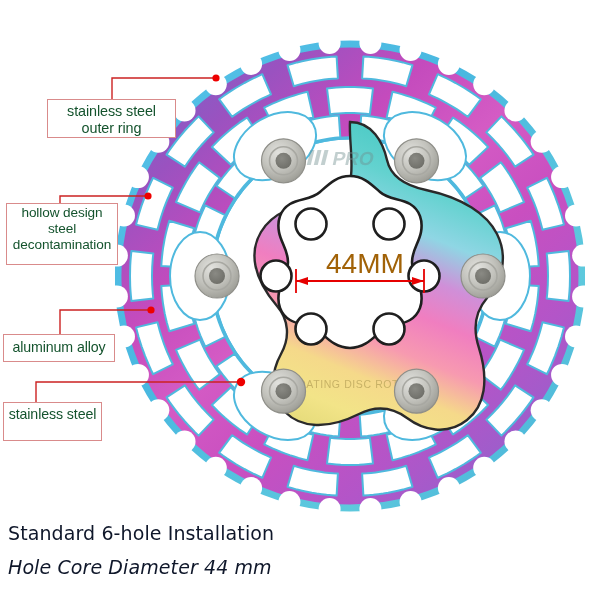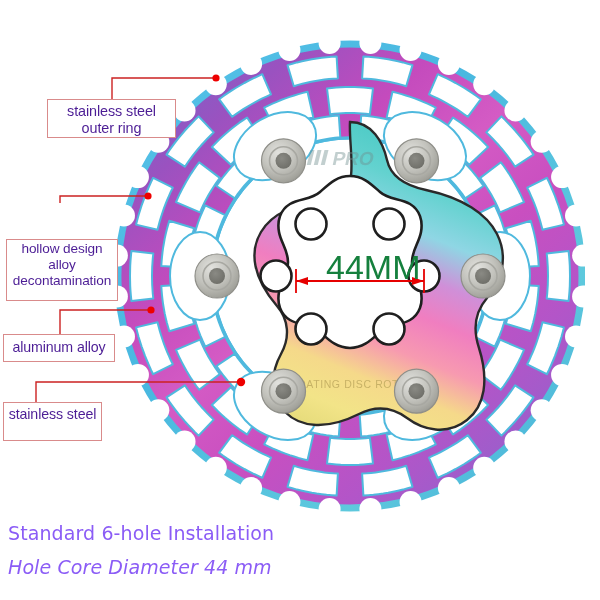--- a/index.html
+++ b/index.html
@@ -14,54 +14,54 @@
 
   
   .rotor-wrap{position:absolute;left:115px;top:18px;width:470px;height:515px;}
   .rotor-svg{position:absolute;left:0;top:0;width:470px;height:515px;}
 
   
   .lbl{
     position:absolute;
     border:1.3px solid #d98b8b;
     background:#ffffff;
-    color:#4c1d95;
+    color:#14532d;
     text-align:center;
     line-height:1.16;
     box-sizing:border-box;
     z-index:40;
     letter-spacing:-0.1px;
   }
   .lbl-outer-ring{left:47px;top:99px;width:129px;height:39px;font-size:14.4px;padding-top:3px;}
-  .lbl-hollow{left:6px;top:203px;width:112px;height:62px;font-size:13.6px;padding-top:1px;margin-top:36px;}
+  .lbl-hollow{left:6px;top:203px;width:112px;height:62px;font-size:13.6px;padding-top:1px;}
   .lbl-alloy{left:3px;top:334px;width:112px;height:28px;font-size:14.2px;padding-top:4px;}
   .lbl-buckle{left:3px;top:402px;width:99px;height:39px;font-size:14.2px;padding-top:3px;}
 
   
   .leaders{position:absolute;left:0;top:0;width:600px;height:600px;z-index:35;pointer-events:none;}
 
   
   .caption{
     position:absolute;left:8px;
-    color:#8b5cf6;
+    color:#0f172a;
     font-size:19px;
     font-family:"DejaVu Sans", sans-serif;
     letter-spacing:0.1px;
     z-index:50;
     white-space:nowrap;
   }
   .cap1{top:522px;}
   .cap2{top:556px;font-style:italic;}
 
   
   .dim-text{
     position:absolute;
     left:326px;top:248px;
-    color:#15803d;
-    font-size:34px;
+    color:#a16207;
+    font-size:28px;
     font-family:"Liberation Sans", sans-serif;
     z-index:46;
     letter-spacing:0px;
     white-space:nowrap;
   }
   .dim-svg{position:absolute;left:0;top:0;width:600px;height:600px;z-index:45;pointer-events:none;}
 </style>
 </head>
 <body>
 
@@ -379,21 +379,21 @@
 
   <div class="dim-text">44MM</div>
 
   <div class="lbl lbl-outer-ring">
     <div>stainless steel</div>
     <div>outer ring</div>
   </div>
 
   <div class="lbl lbl-hollow">
     <div>hollow design</div>
-    <div>alloy</div>
+    <div>steel</div>
     <div>decontamination</div>
   </div>
 
   <div class="lbl lbl-alloy">
     <div>aluminum alloy</div>
   </div>
 
   <div class="lbl lbl-buckle">
     <div>stainless steel</div>
   </div>

